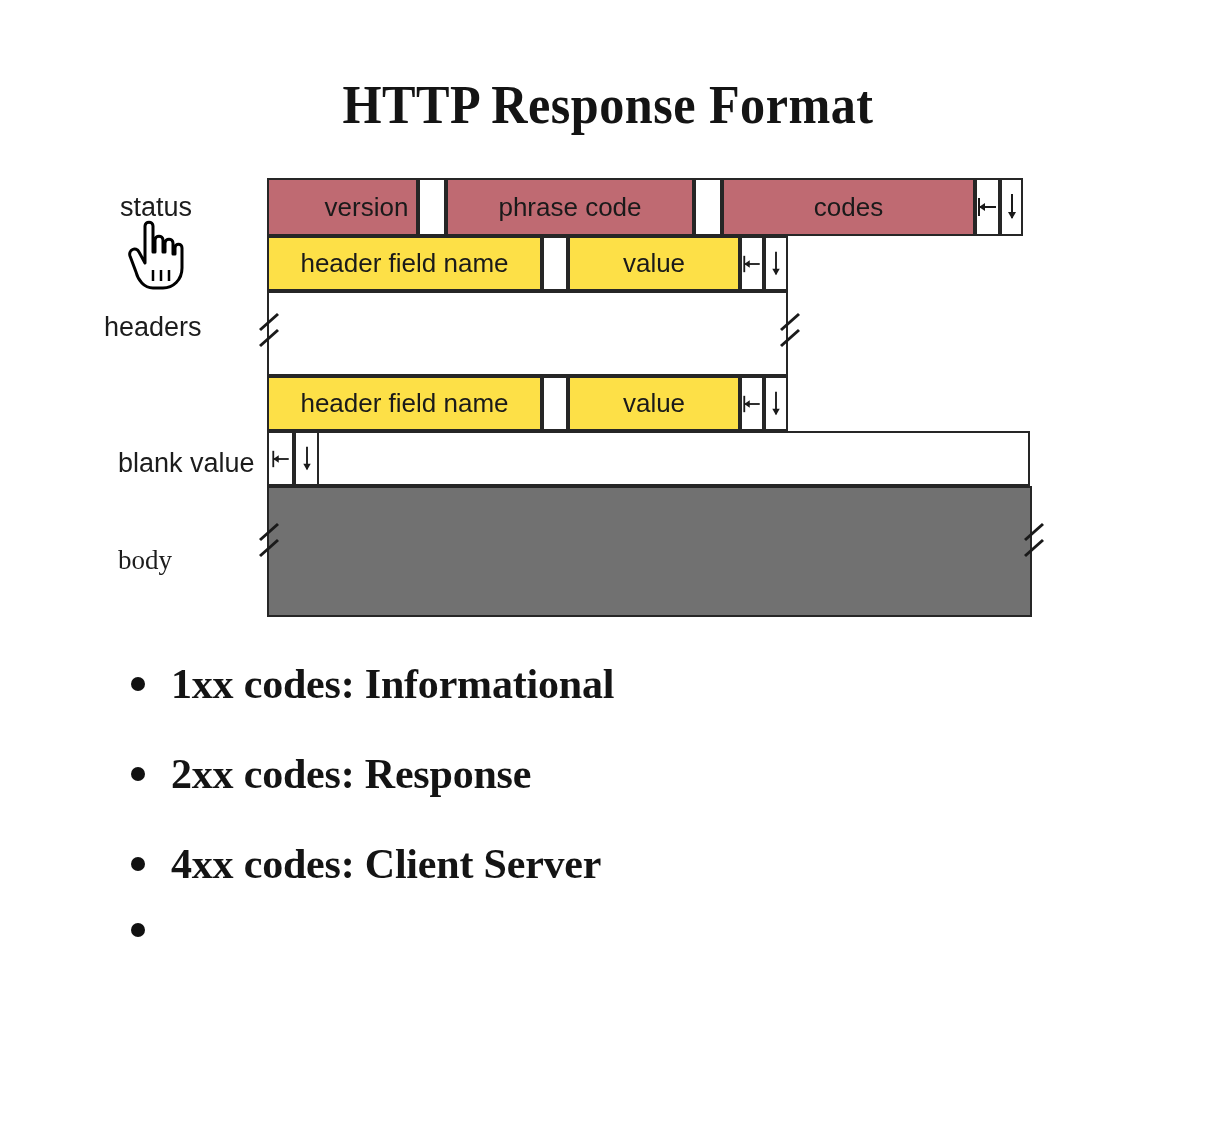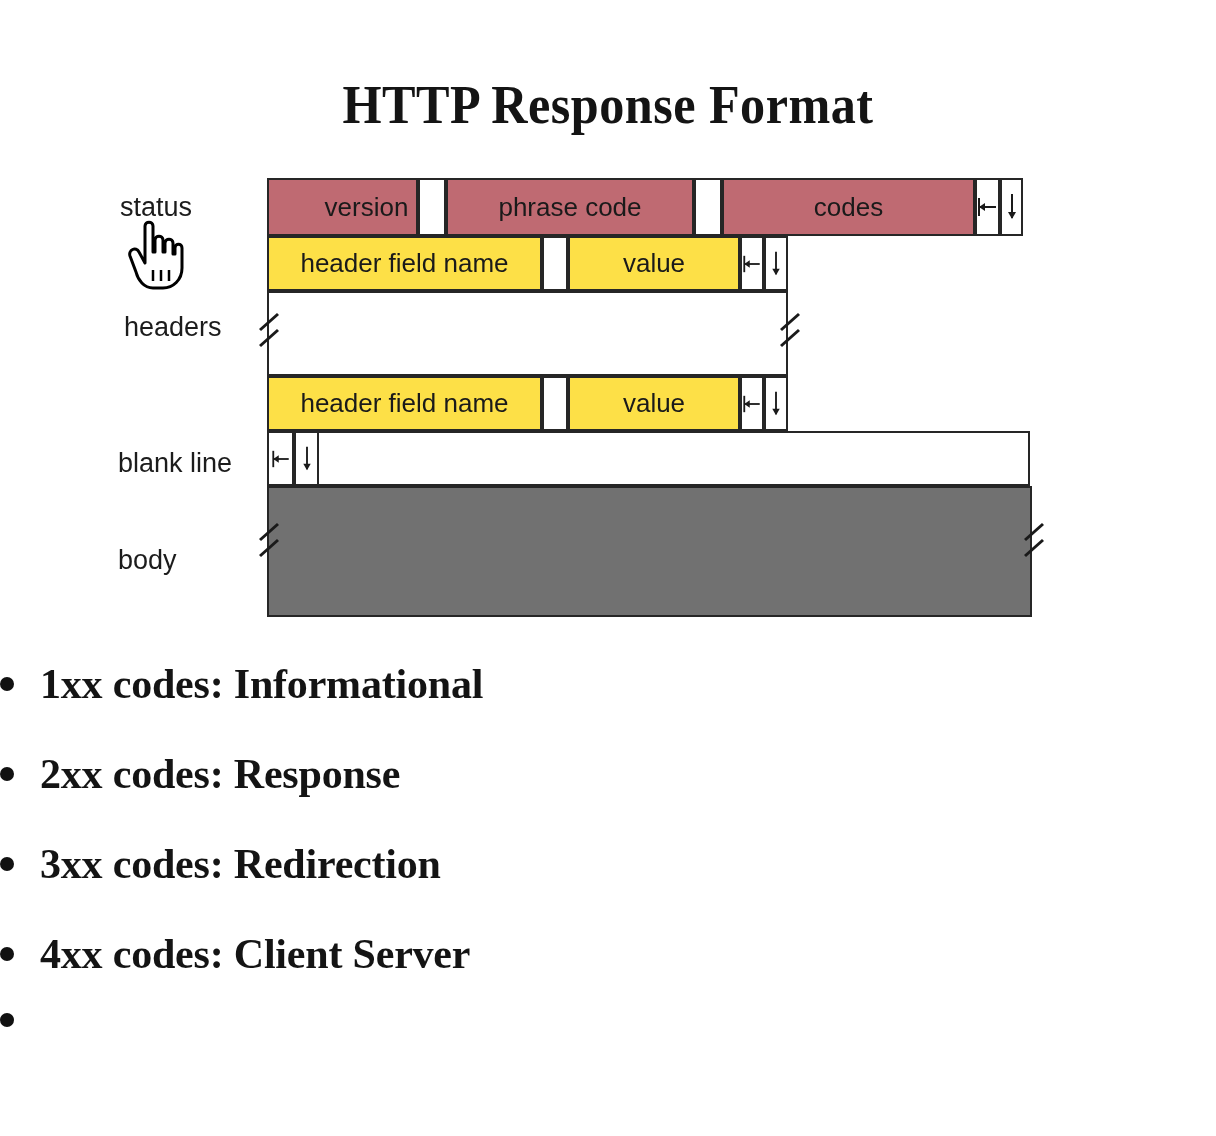--- a/index.html
+++ b/index.html
@@ -41,23 +41,23 @@
 
   .row-label {
     position: absolute;
     font-family: "Liberation Sans", sans-serif;
     font-size: 27px;
     color: #1c1c1c;
     white-space: nowrap;
     text-align: left;
   }
   .label-status     { left: 120px; top: 32px; }
-  .label-headers    { left: 124px; top: 152px; }
+  .label-headers    { left: 104px; top: 152px; }
   .label-blank-line { left: 118px; top: 288px; }
-  .label-body       { left: 118px; top: 385px; }
+  .label-body       { left: 118px; top: 385px; font-family: Liberation Serif, serif; }
 
   
   .cell {
     position: absolute;
     box-sizing: border-box;
     border: 2px solid #262626;
     display: flex;
     align-items: center;
     justify-content: center;
     font-family: "Liberation Sans", sans-serif;
@@ -96,20 +96,21 @@
     position: absolute;
     left: 0;
     top: 660px;
     width: 1216px;
   }
   .bullet-item {
     position: relative;
     display: flex;
     align-items: baseline;
     height: 90px;
+    padding-left: 131px;
   }
   .bullet-dot {
     width: 14px;
     height: 14px;
     border-radius: 50%;
     background: #111111;
     flex: 0 0 auto;
     margin-right: 26px;
     position: relative;
     top: -7px;
@@ -135,21 +136,21 @@
 </style>
 </head>
 <body>
 
 <div class="slide-title">HTTP Response Format</div>
 
 <div class="diagram">
 
   <div class="row-label label-status">status</div>
   <div class="row-label label-headers">headers</div>
-  <div class="row-label label-blank-line">blank line</div>
+  <div class="row-label label-blank-line">blank value</div>
   <div class="row-label label-body">body</div>
 
   <div class="cell red" style="left:267px; top:18px; width:151px; height:58px;padding-left:48px;">version</div>
   <div class="cell white" style="left:418px; top:18px; width:28px; height:58px;"></div>
   <div class="cell red" style="left:446px; top:18px; width:248px; height:58px;">phrase code</div>
   <div class="cell white" style="left:694px; top:18px; width:28px; height:58px;"></div>
   <div class="cell red" style="left:722px; top:18px; width:253px; height:58px;">codes</div>
 
   <div class="marker" style="left:975px; top:18px; width:25px; height:58px;">
     <svg width="21" height="22" viewBox="0 0 21 22" aria-hidden="true">
@@ -250,24 +251,20 @@
   <div class="bullet-item">
     <span class="bullet-dot"></span>
     <span class="bullet-text">1xx codes:  Informational</span>
   </div>
 
   <div class="bullet-item">
     <span class="bullet-dot"></span>
     <span class="bullet-text">2xx codes:  Response</span>
   </div>
 
-  <div class="bullet-item">
-    <span class="bullet-dot"></span>
-    <span class="bullet-text">3xx codes:  Redirection</span>
-  </div>
 
   <div class="bullet-item">
     <span class="bullet-dot"></span>
     <span class="bullet-text">4xx codes:  Client Server</span>
   </div>
 
   <div class="bullet-item">
     <span class="bullet-dot"></span>
   </div>
 

